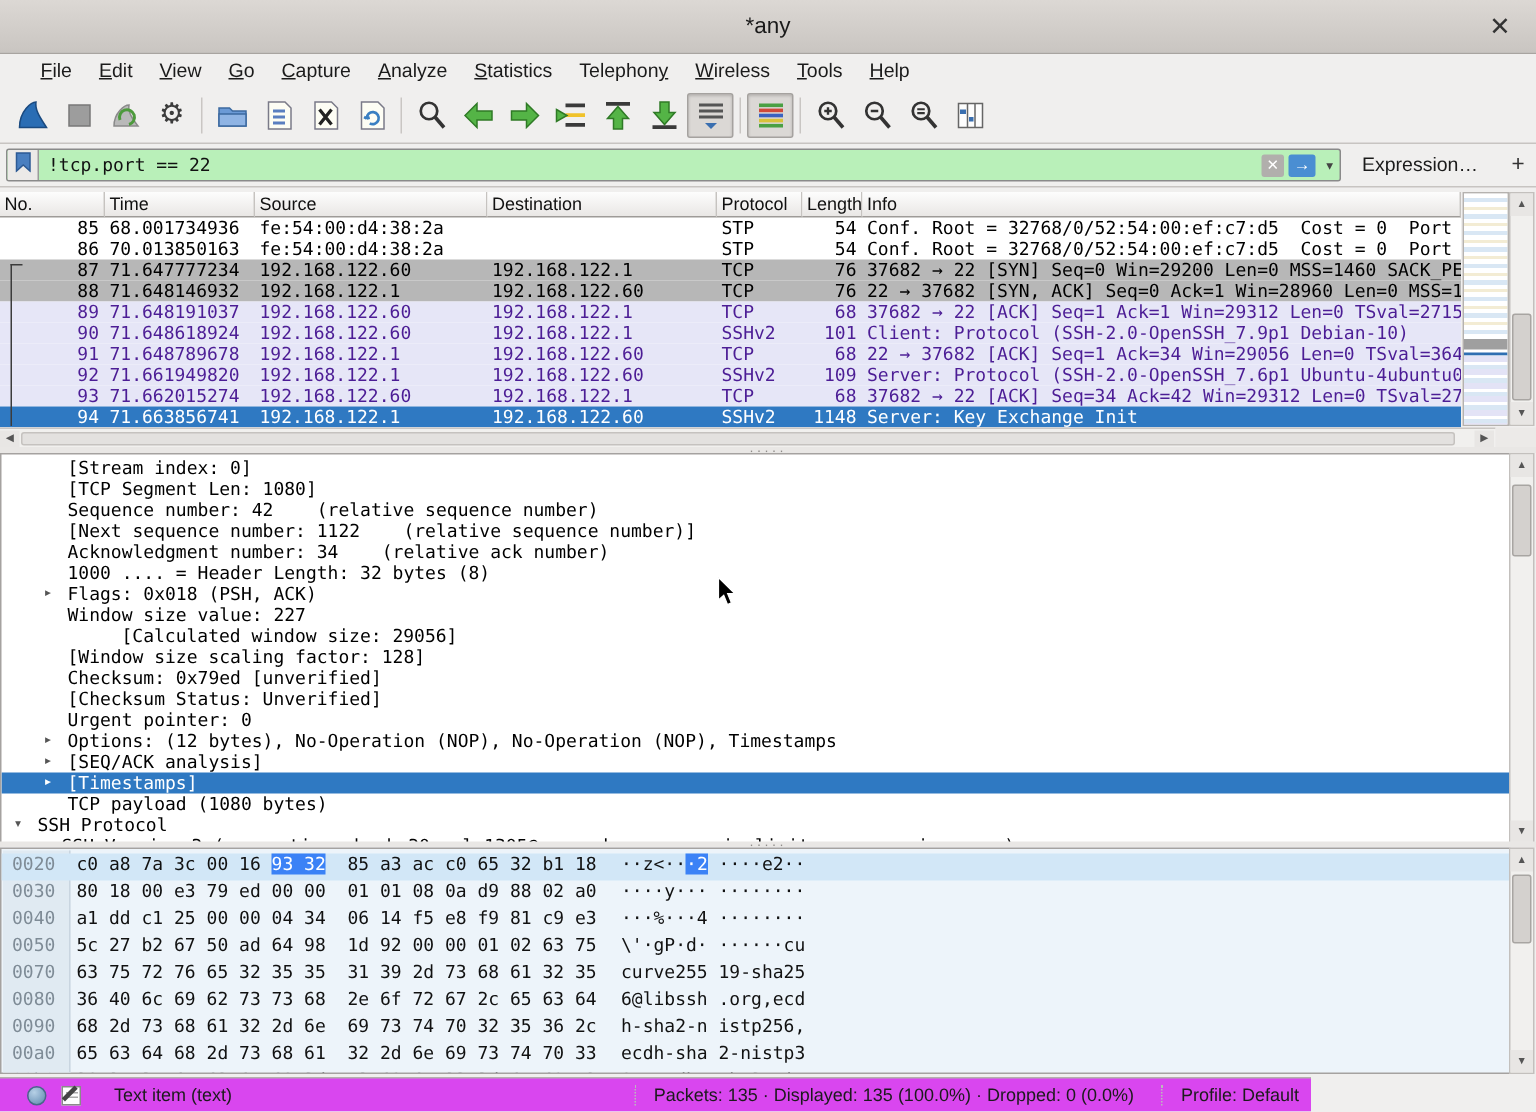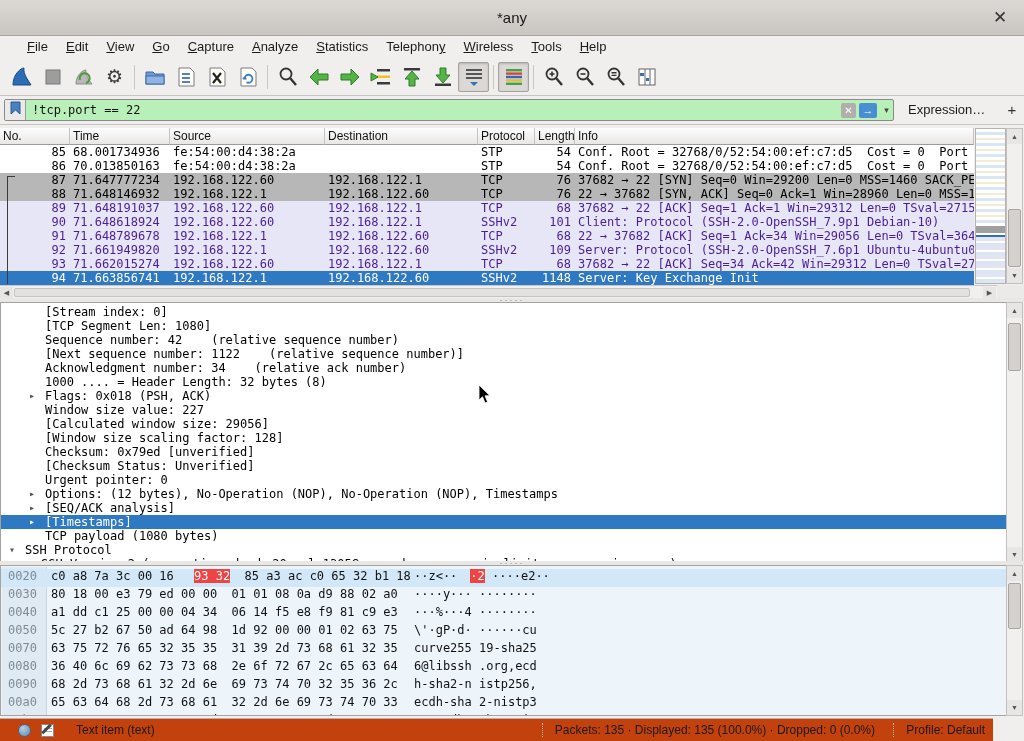--- a/index.html
+++ b/index.html
@@ -93,24 +93,24 @@
 
   
   .hexpane { left:0; top:565px; width:1007px; height:151px; background:#edf4fa; border:1px solid #a5a2a0;
     overflow:hidden; padding-top:3px; }
   .offstrip { position:absolute; left:1px; top:1px; width:45px; height:149px; background:#e0eaf2; border-right:1px solid #c9d5e0; }
   .hexrow { position:relative; height:18px; font:12px "DejaVu Sans Mono",monospace; }
   .hexrow.hl { background:#d2e7f7; }
   .off { position:absolute; left:7px; color:#7e8b96; }
   .hx  { position:absolute; left:50px; white-space:pre; color:#111; }
   .asc { position:absolute; left:413px; white-space:pre; color:#111; }
-  .bsel { background:#ef4444; color:#fff;margin-left:13px; }
-
-  
-  .statusbar { left:0; top:718px; width:993px; height:23px; background:#c2410c; border-top:1px solid #b3b0ad;
+  .bsel { background:#3b82f6; color:#fff; }
+
+  
+  .statusbar { left:0; top:718px; width:874px; height:23px; background:#d946ef; border-top:1px solid #b3b0ad;
     display:flex; align-items:center; font-size:12px; color:#1b1b1b; }
   .expert-dot { width:13px; height:13px; border-radius:50%; margin-left:18px;
     background:radial-gradient(circle at 35% 30%,#b6d0e6,#5d87ad); border:1px solid #47688a; }
   .note-icon { width:13px; height:13px; margin-left:10px; position:relative; background:#fdfdfd; border:1px solid #8a8a8a; }
   .note-icon::before { content:""; position:absolute; left:2px; top:3px; width:8px; height:1px; background:#aaa; box-shadow:0 3px 0 #aaa; }
   .note-icon::after { content:""; position:absolute; left:3px; top:-2px; width:3px; height:12px; background:#444; transform:rotate(45deg); }
   .field-info { margin-left:22px; }
   .sb-right { position:absolute; right:118px; border-left:1px dotted #bbb; padding-left:12px; }
   .sb-profile { position:absolute; right:8px; border-left:1px dotted #bbb; padding-left:12px; }
 
@@ -375,21 +375,21 @@
 <div class="abs details">
   <div>
       <div class="dline" style="padding-left: 28px;"><span class="exp"></span><span class="dtxt">[Stream index: 0]</span></div>
       <div class="dline" style="padding-left: 28px;"><span class="exp"></span><span class="dtxt">[TCP Segment Len: 1080]</span></div>
       <div class="dline" style="padding-left: 28px;"><span class="exp"></span><span class="dtxt">Sequence number: 42    (relative sequence number)</span></div>
       <div class="dline" style="padding-left: 28px;"><span class="exp"></span><span class="dtxt">[Next sequence number: 1122    (relative sequence number)]</span></div>
       <div class="dline" style="padding-left: 28px;"><span class="exp"></span><span class="dtxt">Acknowledgment number: 34    (relative ack number)</span></div>
       <div class="dline" style="padding-left: 28px;"><span class="exp"></span><span class="dtxt">1000 .... = Header Length: 32 bytes (8)</span></div>
       <div class="dline" style="padding-left: 28px;"><span class="exp">▸</span><span class="dtxt">Flags: 0x018 (PSH, ACK)</span></div>
       <div class="dline" style="padding-left: 28px;"><span class="exp"></span><span class="dtxt">Window size value: 227</span></div>
-      <div class="dline" style="padding-left: 28px;"><span class="exp"></span><span class="dtxt">[Calculated window size: 29056]</span></div>
+      <div class="dline" style="padding-left: 28px; margin-left: 36px;"><span class="exp"></span><span class="dtxt">[Calculated window size: 29056]</span></div>
       <div class="dline" style="padding-left: 28px;"><span class="exp"></span><span class="dtxt">[Window size scaling factor: 128]</span></div>
       <div class="dline" style="padding-left: 28px;"><span class="exp"></span><span class="dtxt">Checksum: 0x79ed [unverified]</span></div>
       <div class="dline" style="padding-left: 28px;"><span class="exp"></span><span class="dtxt">[Checksum Status: Unverified]</span></div>
       <div class="dline" style="padding-left: 28px;"><span class="exp"></span><span class="dtxt">Urgent pointer: 0</span></div>
       <div class="dline" style="padding-left: 28px;"><span class="exp">▸</span><span class="dtxt">Options: (12 bytes), No-Operation (NOP), No-Operation (NOP), Timestamps</span></div>
       <div class="dline" style="padding-left: 28px;"><span class="exp">▸</span><span class="dtxt">[SEQ/ACK analysis]</span></div>
       <div class="dline dsel" style="padding-left: 28px;"><span class="exp">▸</span><span class="dtxt">[Timestamps]</span></div>
       <div class="dline" style="padding-left: 28px;"><span class="exp"></span><span class="dtxt">TCP payload (1080 bytes)</span></div>
       <div class="dline" style="padding-left: 8px;"><span class="exp">▾</span><span class="dtxt">SSH Protocol</span></div>
       <div class="dline" style="padding-left: 24px;"><span class="exp">▸</span><span class="dtxt">SSH Version 2 (encryption:chacha20-poly1305@openssh.com mac:&lt;implicit&gt; compression:none)</span></div>

